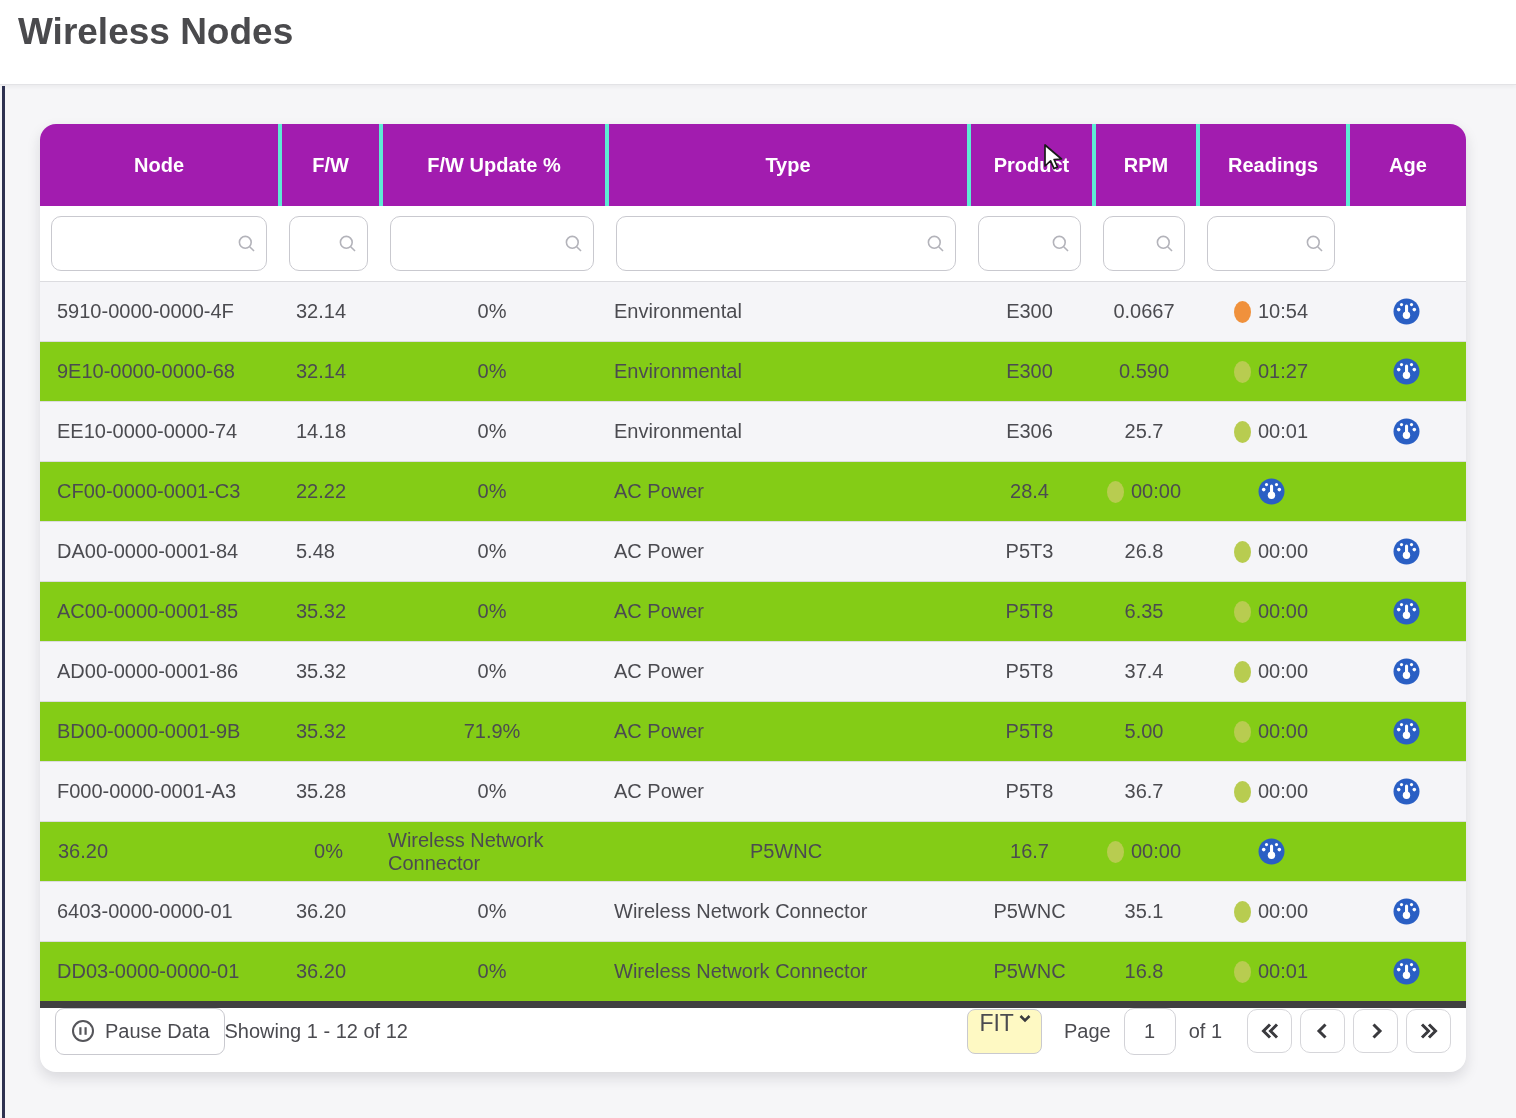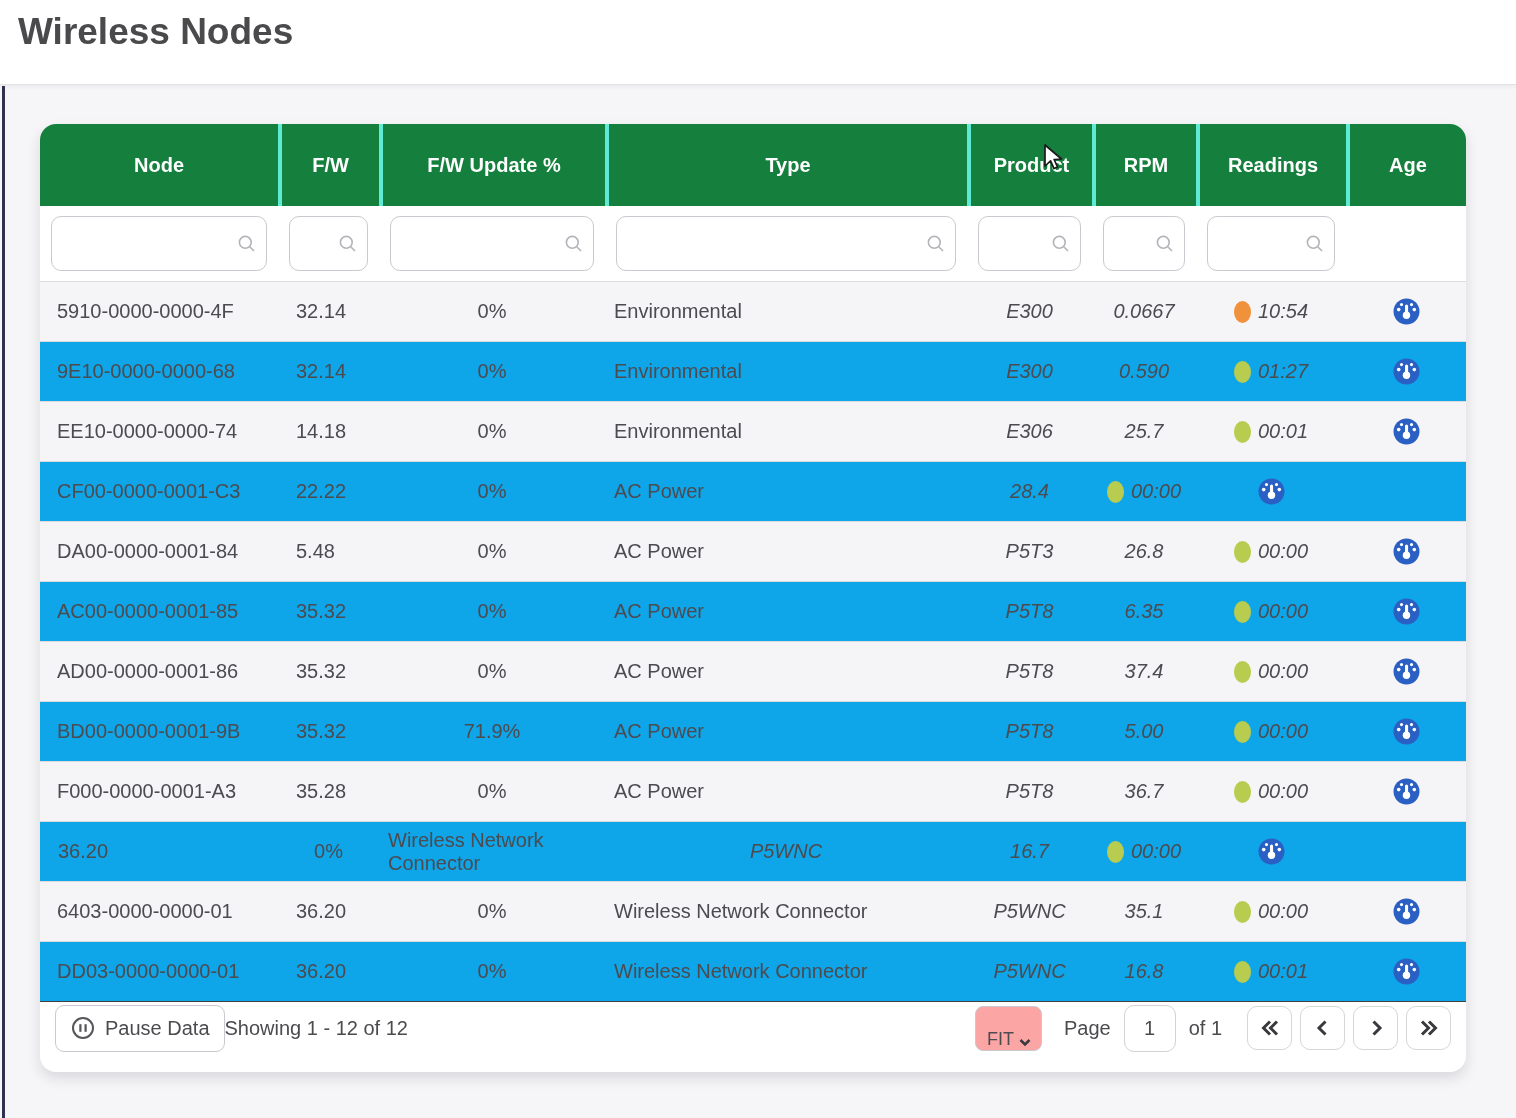--- a/index.html
+++ b/index.html
@@ -68,58 +68,58 @@
     outline: none; background: #FFFFFF;
     font-family: inherit;
   }
   .fsearch {
     position: absolute; right: 21px; top: 50%;
     transform: translateY(-50%); pointer-events: none;
     line-height: 0;
   }
 
   
-  .trow { height: 60px; border-top: 1px solid #DCDCE0; background: #0ea5e9; }
+  .trow { height: 60px; border-top: 1px solid #DCDCE0; background: #84cc16; }
   .rows .trow:nth-child(odd) { background: #F5F5F8; }
   .cell {
     display: flex; align-items: center;
     font-size: 20px; color: #4B4B50;
     min-width: 0;
   }
   .c0 { padding-left: 17px; overflow: hidden; white-space: nowrap; }
   .c1 { padding-left: 18px; }
   .c2 { justify-content: center; }
   .c3 { padding-left: 9px; }
-  .c4, .c5, .c6, .c7 { justify-content: center; font-style: italic; }
+  .c4, .c5, .c6, .c7 { justify-content: center; }
   .dot {
     width: 17px; height: 22px; border-radius: 50%;
     margin-right: 7px; flex: 0 0 auto;
   }
   .gaugebtn { background: none; border: none; cursor: pointer; line-height: 0; padding: 0; }
 
   
   .tfoot {
-    height: 53px; border-top: 1px solid #404040;
+    height: 53px; border-top: 7px solid #404040;
     display: flex; align-items: center;
     padding: 17px 15px;
   }
   .pause-btn {
     display: flex; align-items: center; gap: 9px;
     background: #FFFFFF; border: 1.5px solid #C9C9CF; border-radius: 9px;
     height: 47px; padding: 0 14px;
     font-size: 20px; color: #4B4B50; font-family: inherit;
     cursor: pointer;
   }
   .showing { font-size: 20px; color: #4B4B50; }
   .foot-spacer { flex: 1; }
   .fit-select {
-    display: flex; align-items: flex-end; gap: 3px;
+    display: flex; align-items: flex-start; gap: 3px;
     border: 1.5px solid #C9C9CF; border-radius: 8px;
     height: 45px; padding: 0 8px 0 11px;
-    font-size: 18px; color: #4B4B50; cursor: pointer; background: #fca5a5;
+    font-size: 23px; color: #4B4B50; cursor: pointer; background: #fef9c3;
   }
   .page-label { margin: 0 13px 0 22px; font-size: 20px; }
   .page-input {
     width: 52px; height: 47px; text-align: center;
     border: 1.5px solid #D2D2D7; border-radius: 10px;
     font-size: 20px; color: #4B4B50; outline: none; font-family: inherit;
   }
   .of-label { margin: 0 17px 0 13px; font-size: 20px; }
   .nav-btn {
     width: 45px; height: 44px; margin-left: 8px;
@@ -134,21 +134,21 @@
 </head>
 <body>
 
 <div class="top-strip">
   <div class="page-title">Wireless Nodes</div>
 </div>
 
 <div class="left-edge"></div>
 
 <div class="card">
-  <div class="thead" id="thead" style="background: #15803d;">
+  <div class="thead" id="thead" style="background: #a21caf;">
       <div class="th">Node</div>
       <div class="th">F/W</div>
       <div class="th">F/W Update %</div>
       <div class="th">Type</div>
       <div class="th">Product</div>
       <div class="th">RPM</div>
       <div class="th">Readings</div>
       <div class="th">Age</div>
     </div>
   <div class="filters" id="filters">

